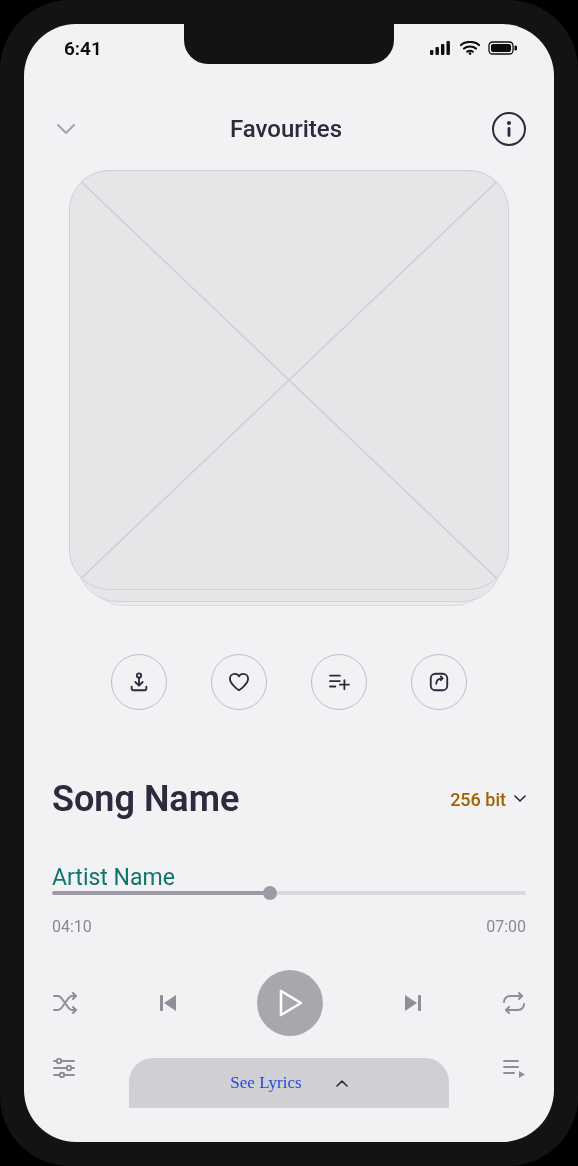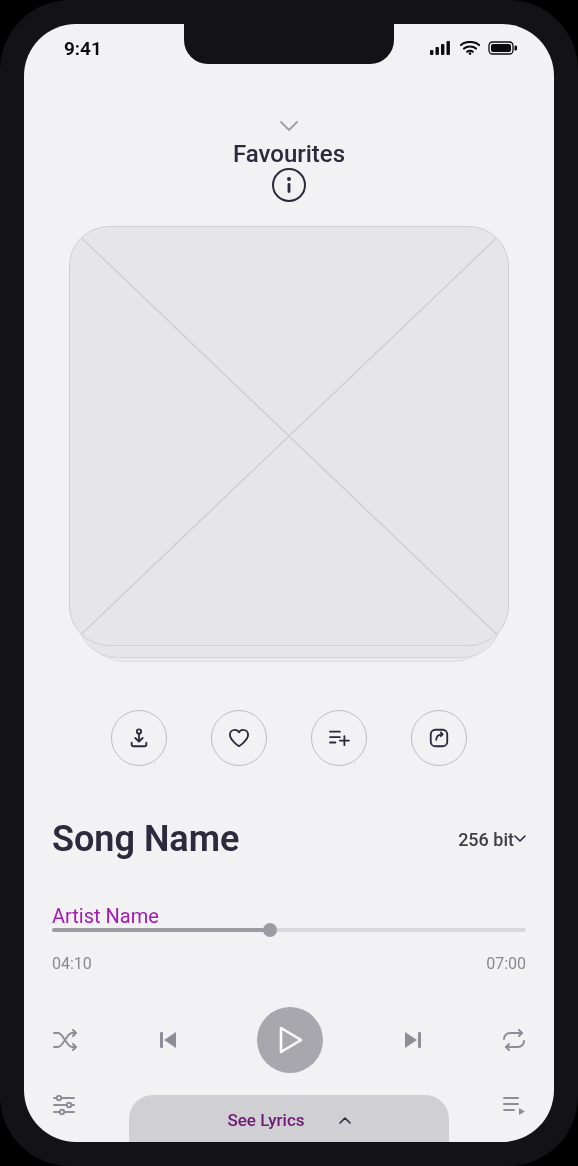--- a/index.html
+++ b/index.html
@@ -30,21 +30,20 @@
   }
   .status-bar {
     height:48px; display:flex; justify-content:space-between; align-items:center;
     padding:0 36px 0 40px; font-weight:600; color:#0b0b0d; font-size:19px;
   }
   .status-right { display:flex; align-items:center; gap:8px; }
   .header {
     margin-top:40px;
     display:flex; align-items:center; justify-content:space-between;
     padding:0 28px;
-    flex-direction:column;
   }
   .chev-down { width:28px; height:28px; display:flex; align-items:center; justify-content:center; color:#9a98a5; }
   .title { font-size:24px; color:#2c2a3c; font-weight:500; }
   .info-btn {
     width:34px; height:34px; border:2px solid #2c2a3c; border-radius:50%;
     display:flex; align-items:center; justify-content:center; color:#2c2a3c;
   }
   .art-stack { position:relative; margin:24px auto 0; width:440px; height:450px; }
   .art-card {
     position:absolute; border:1px solid #cfcfd4; background:#e6e6e9;
@@ -55,26 +54,26 @@
   .art-main { width:440px; height:420px; left:0; top:0; }
   .art-x { position:absolute; inset:0; }
   .action-row {
     margin-top:34px; display:flex; justify-content:center; gap:44px;
   }
   .circle-btn {
     width:56px; height:56px; border:1.5px solid #bdbcc3; border-radius:50%;
     display:flex; align-items:center; justify-content:center; color:#2c2a3c;
   }
   .meta-row {
-    margin-top:52px; padding:0 28px;
+    margin-top:68px; padding:0 28px;
     display:flex; align-items:center; justify-content:space-between;
   }
   .song-name { font-size:36px; font-weight:600; color:#2c2a3c; }
-  .bitrate { display:flex; align-items:center; color:#404040; font-size:18px; font-weight:500; }
-  .artist { margin-top:44px; padding:0 28px; color:#a21caf; font-size:20px; }
+  .bitrate { display:flex; align-items:center; gap:8px; color:#a16207; font-size:18px; font-weight:500; }
+  .artist { margin-top:44px; padding:0 28px; color:#0f766e; font-size:23px; }
   .progress-wrap { padding:0 28px; }
   .track { position:relative; height:4px; background:#d9d9dd; border-radius:2px; }
   .fill { position:absolute; left:0; top:0; bottom:0; width:46%; background:#9d9ca4; border-radius:2px; }
   .thumb { position:absolute; left:46%; top:50%; transform:translate(-50%,-50%); width:14px; height:14px; border-radius:50%; background:#9d9ca4; }
   .times { display:flex; justify-content:space-between; margin-top:22px; color:#8a8893; font-size:16px; }
   .controls {
     margin-top:34px; padding:0 28px;
     display:flex; align-items:center; justify-content:space-between;
   }
   .ctl-icon { color:#8f8e98; }
@@ -85,36 +84,36 @@
   .bottom-row {
     margin-top:22px; padding:0 28px;
     display:flex; align-items:center; justify-content:space-between;
     position:relative;
   }
   .lyrics-btn {
     position:absolute; left:50%; transform:translateX(-50%); bottom:-30px;
     width:320px; height:50px; background:#cfcfd4;
     border-top-left-radius:24px; border-top-right-radius:24px;
     display:flex; align-items:center; justify-content:center; gap:34px;
-    color:#701a75; font-size:17px; font-weight:500;
+    color:#1d4ed8; font-size:17px; font-weight:500;font-family:Liberation Serif, serif;
   }
   svg { display:block; }
 </style>
 </head>
 <body>
 
 <div class="phone">
   <div class="side-btn sb1"></div>
   <div class="side-btn sb2"></div>
   <div class="side-btn sb3"></div>
   <div class="screen">
     <div class="notch"></div>
 
     <div class="status-bar">
-      <span>9:41</span>
+      <span>6:41</span>
       <div class="status-right">
         <span>
           <svg width="22" height="14" viewBox="0 0 22 14">
               <g fill="#0b0b0d">
                 <rect x="0" y="9" width="3.4" height="5" rx="1"></rect>
                 <rect x="5.5" y="6" width="3.4" height="8" rx="1"></rect>
                 <rect x="11" y="3" width="3.4" height="11" rx="1"></rect>
                 <rect x="16.5" y="0" width="3.4" height="14" rx="1"></rect>
               </g>
             </svg>

